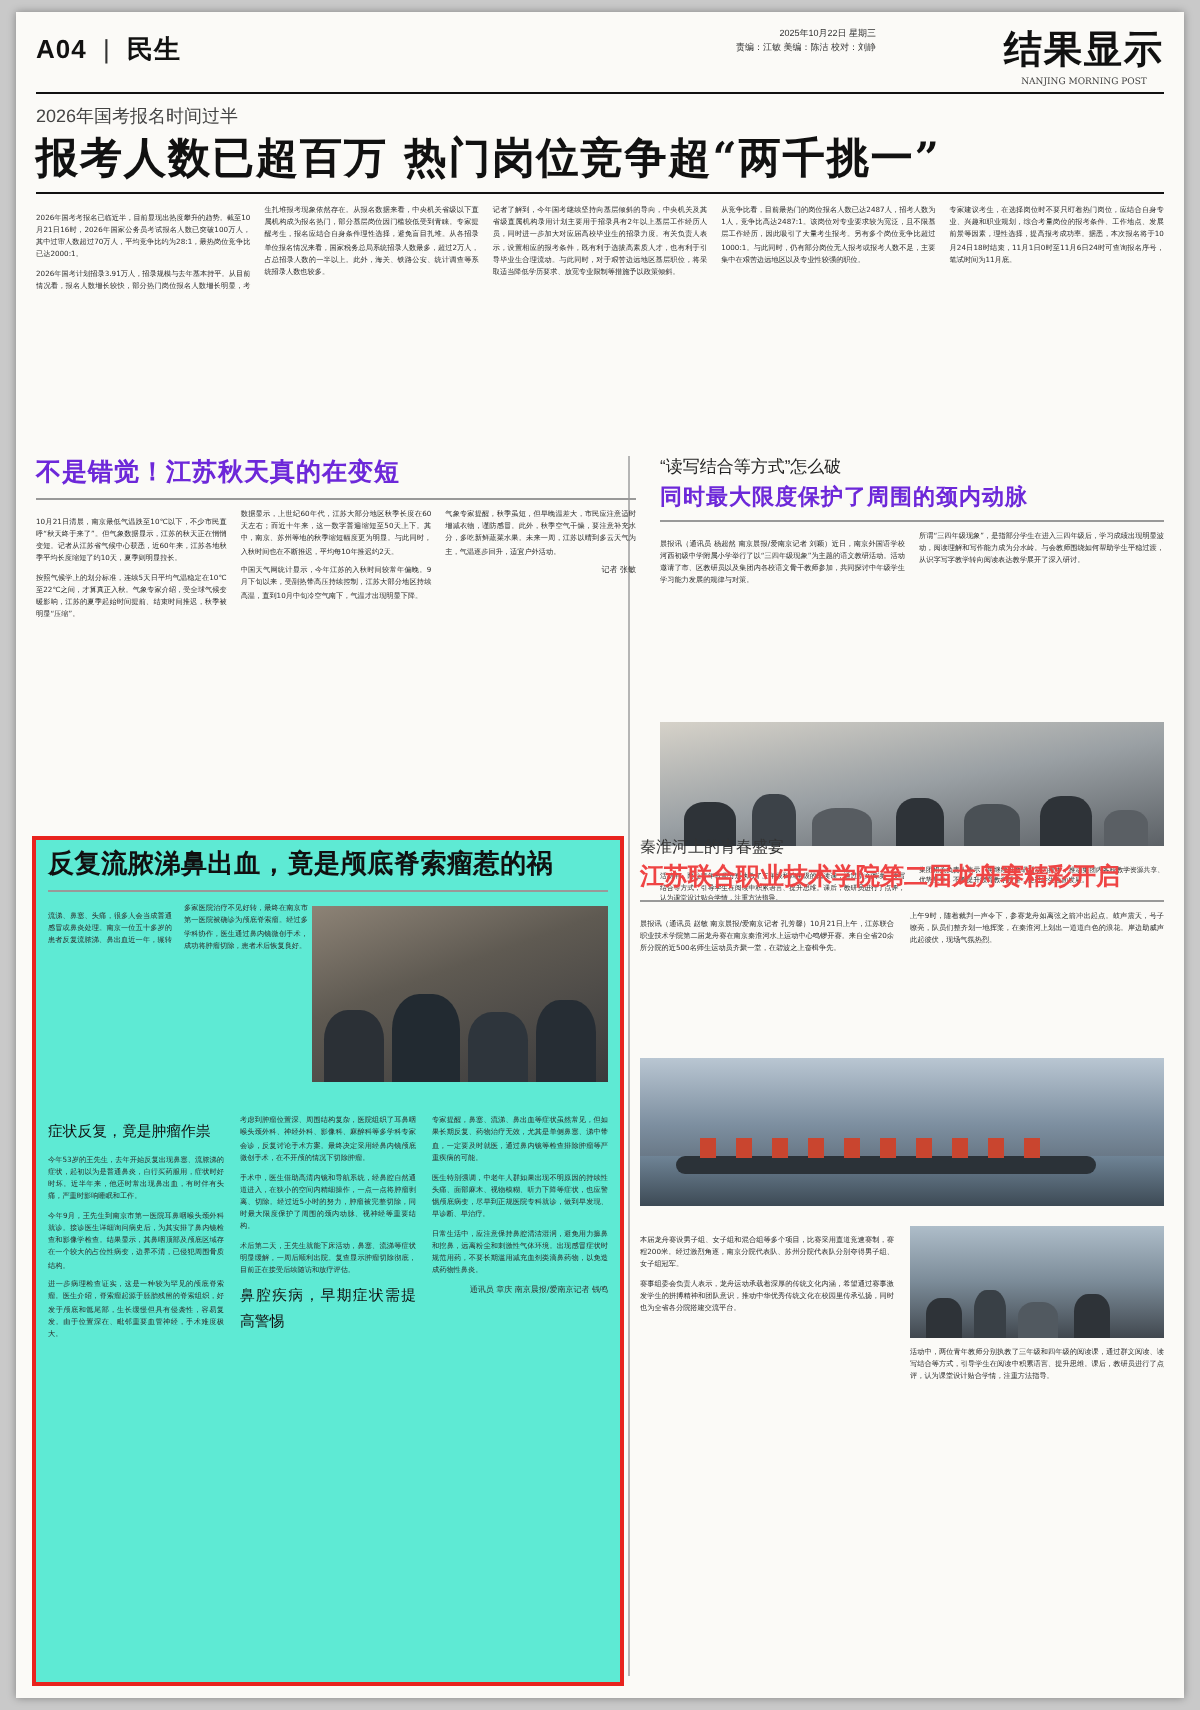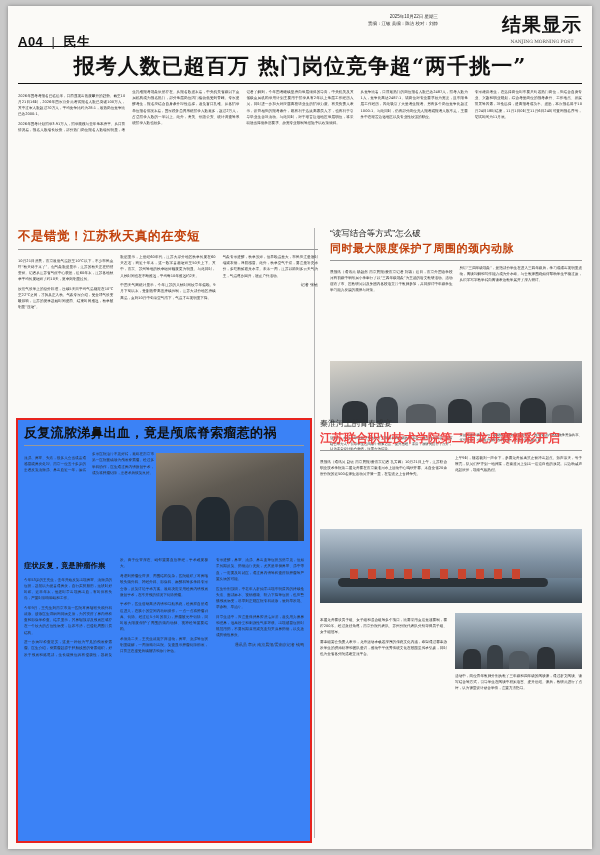--- a/index.html
+++ b/index.html
@@ -19,21 +19,20 @@
   
   .masthead{
     position:relative;height:34px;
     border-bottom:1.5px solid #111;
     margin:6px 10px 0 10px;
   }
   .folio{
     position:absolute;left:0;top:4px;
     font-size:13px;font-weight:bold;color:#111;
     letter-spacing:.5px;
-    margin-top:17px;
   }
   .folio .sep{font-weight:normal;margin:0 4px;color:#333;}
   .mast-center{
     position:absolute;left:300px;top:2px;
     font-size:4.5px;color:#333;line-height:1.5;
     text-align:right;width:120px;
   }
   .mast-logo{
     position:absolute;right:0;top:0;
     font-size:19px;font-weight:bold;color:#111;
@@ -50,37 +49,36 @@
     font-family:"DejaVu Sans", sans-serif;
     overflow:hidden;
   }
   .kicker{
     font-size:9px;color:#444;margin:0 0 2px 0;font-weight:normal;
   }
   .headline-main{
     font-size:21px;font-weight:bold;color:#111;
     letter-spacing:1px;line-height:1.15;margin:2px 0 4px 0;
     font-family:"DejaVu Serif",serif;
-    text-align:center;
   }
   .rule-thick{border-top:1.2px solid #111;margin:5px 0;}
   .rule-thin{border-top:.6px solid #999;margin:4px 0;}
   
   .top-story{position:absolute;left:10px;top:46px;width:564px;}
   .top-body{
     margin-top:5px;
     column-count:5;column-gap:7px;
     height:118px;
   }
   
   .mid{position:absolute;left:10px;top:222px;width:564px;height:185px;}
   .mid-left{position:absolute;left:0;top:0;width:300px;}
   .mid-right{position:absolute;left:312px;top:0;width:252px;}
   .sub-head{
-    font-size:12.5px;font-weight:bold;color:#c2410c;
+    font-size:12.5px;font-weight:bold;color:#6d28d9;
     font-family:Liberation Serif, serif;letter-spacing:.5px;
   }
   .sub-head.sm{font-size:11px;}
   .mid-left-body{margin-top:4px;column-count:3;column-gap:7px;height:150px;}
   .mid-right-label{font-size:8.5px;color:#222;margin-bottom:1px;}
   .mid-right-body{margin-top:4px;column-count:2;column-gap:7px;height:92px;}
   
   .photo{
     position:relative;background:#6d6f72;overflow:hidden;
     border:0;
@@ -91,35 +89,35 @@
   .ph-d{background:linear-gradient(170deg,#d6d2c9 0%,#9aa0a4 50%,#5c6166 100%);}
   .figs{position:absolute;left:0;bottom:0;width:100%;height:58%;}
   .figs i{
     position:absolute;bottom:0;background:#2e3338;border-radius:40% 40% 0 0;
     display:block;
   }
   
   .boxed{
     position:absolute;left:8px;top:412px;width:296px;height:425px;
     border:2.2px solid #e8231e;
-    padding:5px 6px;box-sizing:border-box;background:#3b82f6;
+    padding:5px 6px;box-sizing:border-box;background:#5eead4;
   }
   .boxed-head{
     font-size:13px;font-weight:bold;color:#111;line-height:1.25;
     font-family:"DejaVu Serif",serif;letter-spacing:.3px;
   }
   .boxed-top{position:relative;height:100px;margin-top:5px;}
   .boxed-top .t-text{
     position:absolute;left:0;top:0;width:130px;height:98px;
     column-count:2;column-gap:6px;
   }
   .boxed-top .t-photo{position:absolute;right:0;top:2px;width:148px;height:88px;}
   .boxed-cols{margin-top:6px;column-count:3;column-gap:8px;height:300px;}
   .inline-h{
-    font-size:7.4px;font-weight:bold;color:#111;display:block;
+    font-size:7.4px;font-weight:normal;color:#111;display:block;
     margin:3px 0 2px 0;font-family:"DejaVu Serif",serif;
     break-inside:avoid;
   }
   .byline{font-size:4px;text-align:right;color:#333;margin-top:3px;}
   
   .rlow{position:absolute;left:312px;top:412px;width:262px;height:425px;}
   .rl-kicker{font-size:8px;color:#333;margin-bottom:2px;}
   .rl-head{
     font-size:12px;font-weight:bold;color:#ef4444;
     font-family:"DejaVu Serif",serif;line-height:1.25;
@@ -147,20 +145,21 @@
       <div>2025年10月22日 星期三</div>
       <div>责编：江敏  美编：陈洁  校对：刘静</div>
     </div>
     <div class="mast-logo">
       <span>结果显示</span>
       <span class="sub">NANJING MORNING POST</span>
     </div>
   </div>
 
   <div class="top-story">
+    <div class="kicker">2026年国考报名时间过半</div>
     <div class="headline-main">报考人数已超百万  热门岗位竞争超“两千挑一”</div>
     <div class="rule-thick"></div>
     <div class="top-body col-text">
       <p>2026年国考考报名已临近半，目前显现出热度攀升的趋势。截至10月21日16时，2026年国家公务员考试报名人数已突破100万人，其中过审人数超过70万人，平均竞争比约为28:1，最热岗位竞争比已达2000:1。</p>
       <p>2026年国考计划招录3.91万人，招录规模与去年基本持平。从目前情况看，报名人数增长较快，部分热门岗位报名人数增长明显，考生扎堆报考现象依然存在。从报名数据来看，中央机关省级以下直属机构成为报名热门，部分基层岗位因门槛较低受到青睐。专家提醒考生，报名应结合自身条件理性选择，避免盲目扎堆。从各招录单位报名情况来看，国家税务总局系统招录人数最多，超过2万人，占总招录人数的一半以上。此外，海关、铁路公安、统计调查等系统招录人数也较多。</p>
       <p>记者了解到，今年国考继续坚持向基层倾斜的导向，中央机关及其省级直属机构录用计划主要用于招录具有2年以上基层工作经历人员，同时进一步加大对应届高校毕业生的招录力度。有关负责人表示，设置相应的报考条件，既有利于选拔高素质人才，也有利于引导毕业生合理流动。与此同时，对于艰苦边远地区基层职位，将采取适当降低学历要求、放宽专业限制等措施予以政策倾斜。</p>
       <p>从竞争比看，目前最热门的岗位报名人数已达2487人，招考人数为1人，竞争比高达2487:1。该岗位对专业要求较为宽泛，且不限基层工作经历，因此吸引了大量考生报考。另有多个岗位竞争比超过1000:1。与此同时，仍有部分岗位无人报考或报考人数不足，主要集中在艰苦边远地区以及专业性较强的职位。</p>
       <p>专家建议考生，在选择岗位时不要只盯着热门岗位，应结合自身专业、兴趣和职业规划，综合考量岗位的报考条件、工作地点、发展前景等因素，理性选择，提高报考成功率。据悉，本次报名将于10月24日18时结束，11月1日0时至11月6日24时可查询报名序号，笔试时间为11月底。</p>
     </div>
   </div>
@@ -230,20 +229,21 @@
     <div class="boxed-cols col-text">
       <span class="inline-h">症状反复，竟是肿瘤作祟</span>
       <p>今年53岁的王先生，去年开始反复出现鼻塞、流脓涕的症状，起初以为是普通鼻炎，自行买药服用，症状时好时坏。近半年来，他还时常出现鼻出血，有时伴有头痛，严重时影响睡眠和工作。</p>
       <p>今年9月，王先生到南京市第一医院耳鼻咽喉头颈外科就诊。接诊医生详细询问病史后，为其安排了鼻内镜检查和影像学检查。结果显示，其鼻咽顶部及颅底区域存在一个较大的占位性病变，边界不清，已侵犯周围骨质结构。</p>
       <p>进一步病理检查证实，这是一种较为罕见的颅底脊索瘤。医生介绍，脊索瘤起源于胚胎残留的脊索组织，好发于颅底和骶尾部，生长缓慢但具有侵袭性，容易复发。由于位置深在、毗邻重要血管神经，手术难度极大。</p>
 
       <p>考虑到肿瘤位置深、周围结构复杂，医院组织了耳鼻咽喉头颈外科、神经外科、影像科、麻醉科等多学科专家会诊，反复讨论手术方案。最终决定采用经鼻内镜颅底微创手术，在不开颅的情况下切除肿瘤。</p>
       <p>手术中，医生借助高清内镜和导航系统，经鼻腔自然通道进入，在狭小的空间内精细操作，一点一点将肿瘤剥离、切除。经过近5小时的努力，肿瘤被完整切除，同时最大限度保护了周围的颈内动脉、视神经等重要结构。</p>
       <p>术后第二天，王先生就能下床活动，鼻塞、流涕等症状明显缓解，一周后顺利出院。复查显示肿瘤切除彻底，目前正在接受后续随访和放疗评估。</p>
 
+      <span class="inline-h">鼻腔疾病，早期症状需提高警惕</span>
       <p>专家提醒，鼻塞、流涕、鼻出血等症状虽然常见，但如果长期反复、药物治疗无效，尤其是单侧鼻塞、涕中带血，一定要及时就医，通过鼻内镜等检查排除肿瘤等严重疾病的可能。</p>
       <p>医生特别强调，中老年人群如果出现不明原因的持续性头痛、面部麻木、视物模糊、听力下降等症状，也应警惕颅底病变，尽早到正规医院专科就诊，做到早发现、早诊断、早治疗。</p>
       <p>日常生活中，应注意保持鼻腔清洁湿润，避免用力擤鼻和挖鼻，远离粉尘和刺激性气体环境。出现感冒症状时规范用药，不要长期滥用减充血剂类滴鼻药物，以免造成药物性鼻炎。</p>
       <p class="byline">通讯员  章庆  南京晨报/爱南京记者  钱鸣</p>
     </div>
   </div>
 
   <div class="rlow">
     <div class="rl-kicker">秦淮河上的青春盛宴</div>
     <div class="rl-head">江苏联合职业技术学院第二届龙舟赛精彩开启</div>

